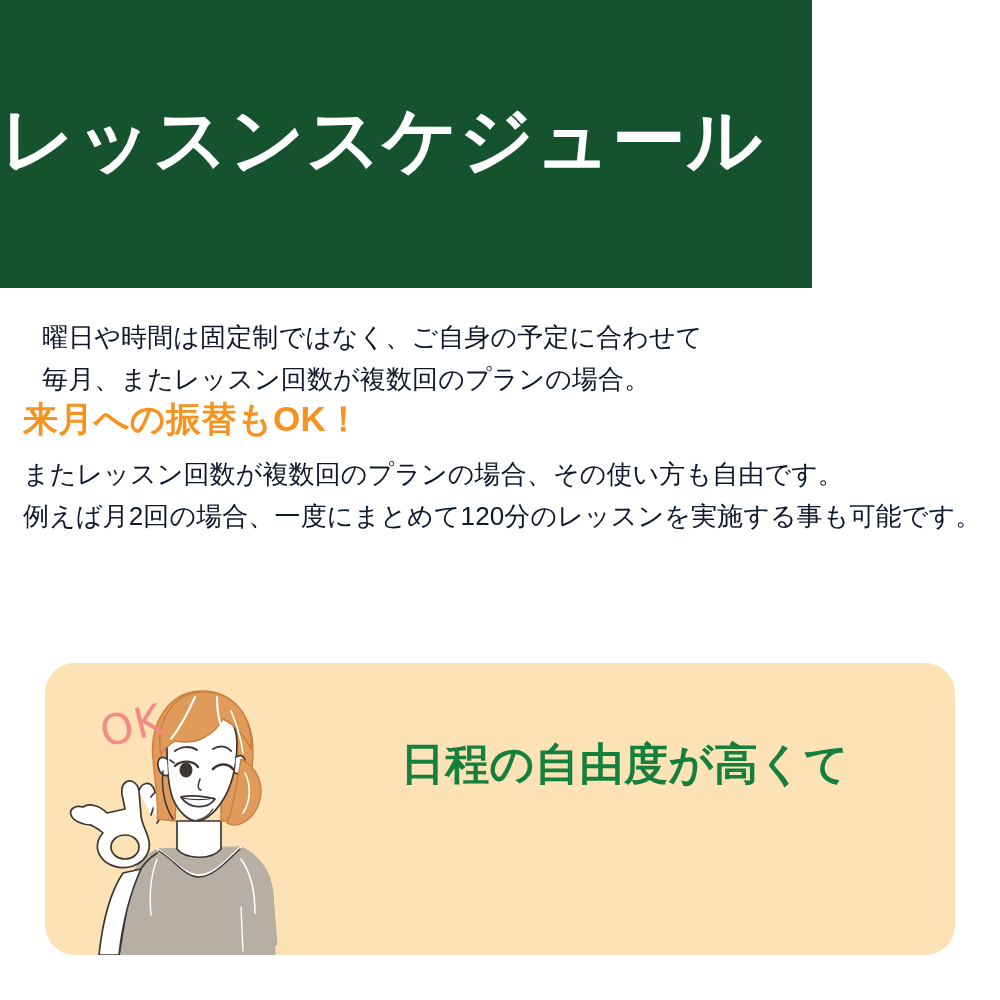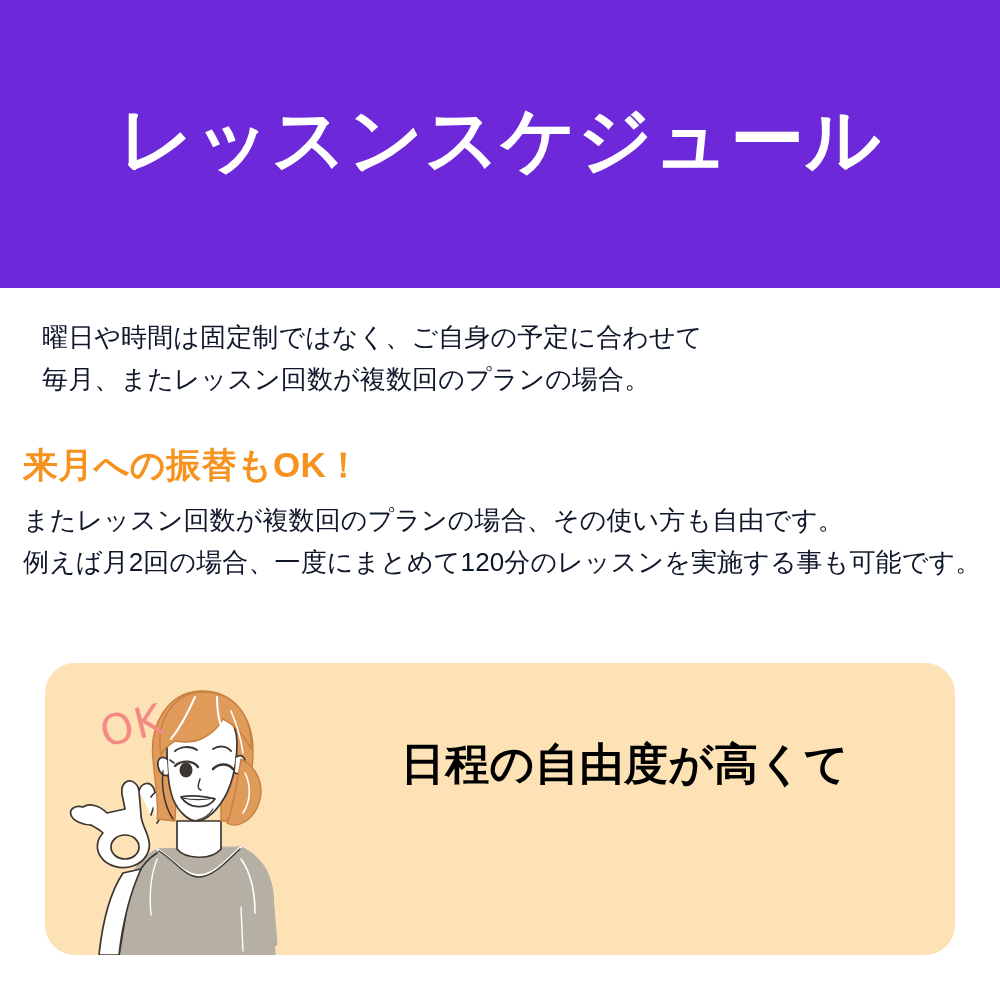--- a/index.html
+++ b/index.html
@@ -13,26 +13,25 @@
     font-family: "Liberation Sans", "DejaVu Sans", sans-serif;
     overflow: hidden;
     position: relative;
   }
 
   
   .header-banner {
     position: absolute;
     left: 0;
     top: 0;
-    width: 1000px;
+    width: 812px;
     height: 288px;
-    background: #6d28d9;
+    background: #14532d;
     display: flex;
     align-items: center;
-    justify-content: center;
   }
   .header-title {
     font-size: 74px;
     font-weight: 700;
     color: #ffffff;
     letter-spacing: 0.01em;
     line-height: 1;
     white-space: nowrap;
     transform: translateY(-4px);
   }
@@ -64,21 +63,20 @@
   .section-body .line {
     white-space: nowrap;
   }
   #section-lifestyle {
     margin-top: 28px;
   }
   #section-lifestyle .section-body {
     margin-top: 14px;
   }
   #section-carryover {
-    margin-top: 46px;
     padding-left: 23px;
   }
   #section-carryover .section-body {
     margin-top: 14px;
   }
 
   
   .highlight-card {
     position: absolute;
     left: 45px;
@@ -88,21 +86,21 @@
     background: #FCE2B4;
     border-radius: 30px;
     overflow: hidden;
   }
   .card-text {
     position: absolute;
     left: 300px;
     top: 70px;
     width: 560px;
     text-align: center;
-    color: #000000;
+    color: #15803d;
     font-size: 44px;
     font-weight: 700;
     line-height: 1.42;
     letter-spacing: 0.01em;
   }
   .card-text .line {
     white-space: nowrap;
   }
 
   

